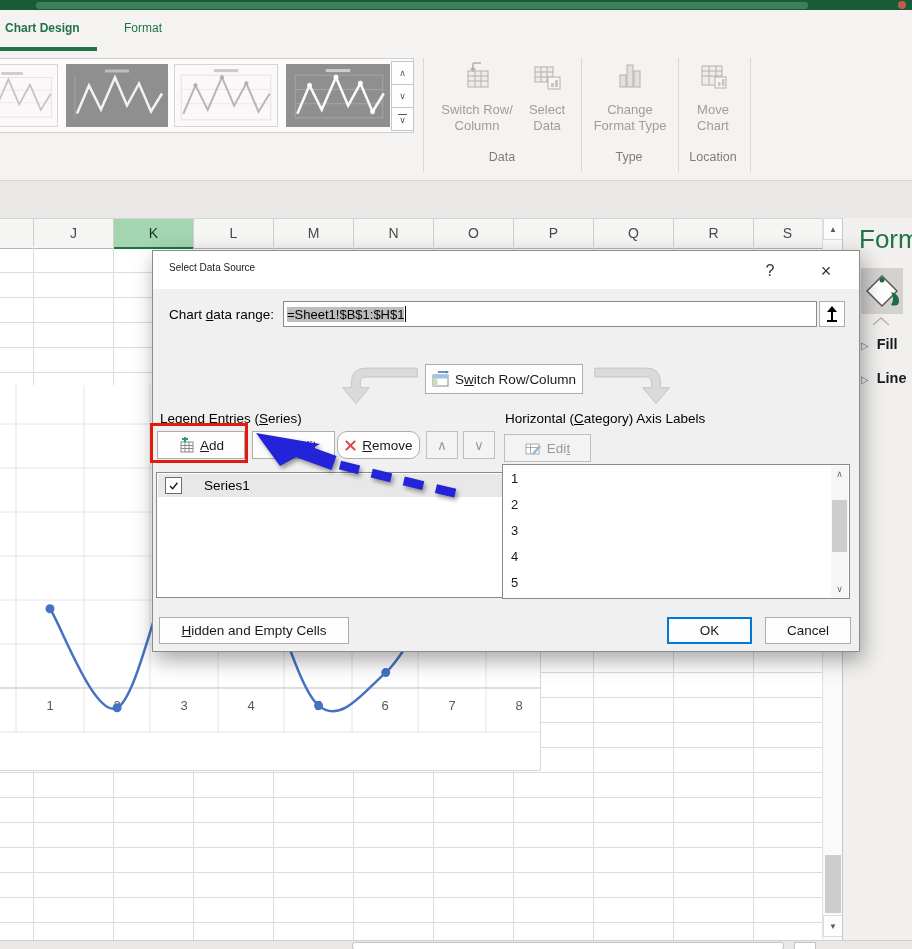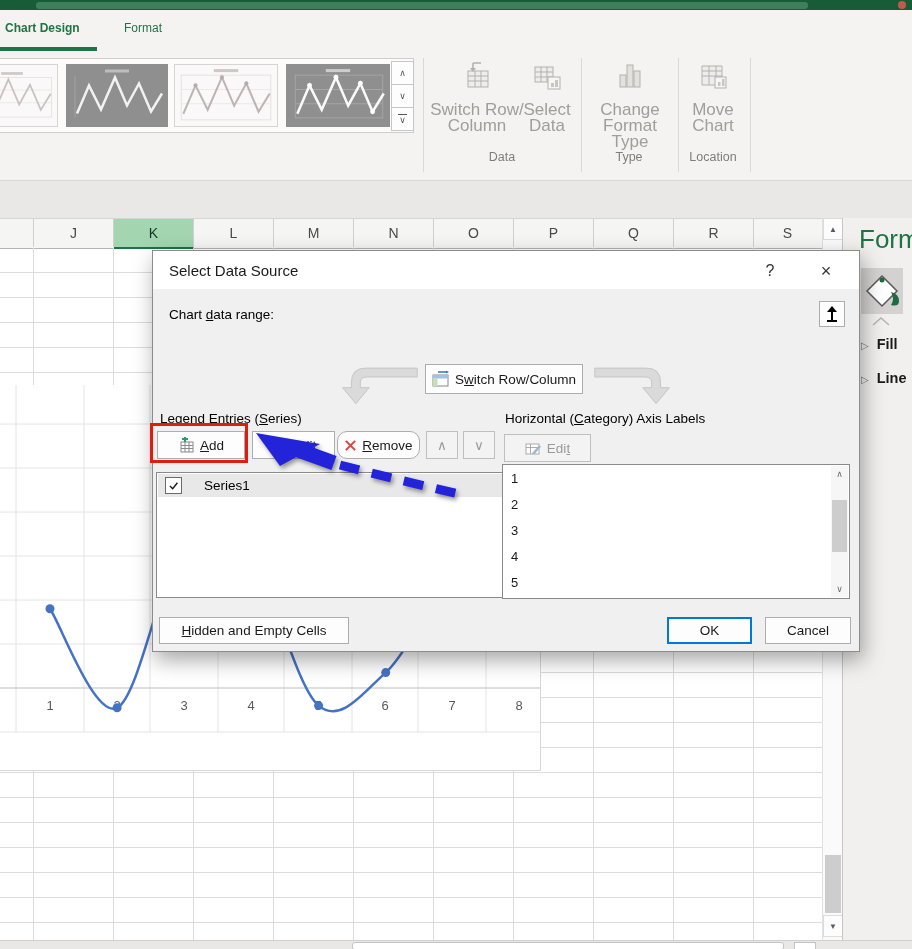--- a/index.html
+++ b/index.html
@@ -22,21 +22,21 @@
   .ribbon{left:0;top:55px;width:912px;height:125px;background:#f4f3f2;border-bottom:1px solid #d8d6d4;z-index:3;}
   .gallery{position:absolute;left:-40px;top:3px;width:452px;height:73px;background:#fcfbfa;border:1px solid #d0cecd;}
   .thumb{position:absolute;top:5px;height:61px;}
   .thumb.light{background:#faf8f8;border:1px solid #d8d4d4;}
   .thumb.dark{background:#8f8f8f;border:1px solid #8f8f8f;}
   .thumb svg{display:block;width:100%;height:100%;}
   .gal-btn{position:absolute;width:21px;height:22px;background:#fdfdfd;border:1px solid #c6c6c6;
     font-size:9px;color:#555;display:flex;align-items:center;justify-content:center;flex-direction:column;line-height:8px;}
   .gal-btn .bar{width:9px;border-top:1.5px solid #555;margin-bottom:1px;}
   .rib-sep{position:absolute;top:3px;width:1px;height:114px;background:#dbd9d7;}
-  .rib-btn{position:absolute;top:5px;text-align:center;color:#a19d99;font-size:17px;line-height:16px;}
+  .rib-btn{position:absolute;top:5px;text-align:center;color:#a19d99;font-size:13px;line-height:16px;}
   .rib-btn .ic{display:block;margin:0 auto 6px auto;}
   .rib-group-label{position:absolute;top:95px;font-size:12.5px;color:#807c78;text-align:center;}
 
   
   .strip{left:0;top:181px;width:912px;height:37px;background:#e9e8e7;border-bottom:1px solid #d5d5d5;z-index:2;}
 
   
   .sheet{left:0;top:218px;width:822px;height:722px;background:#fff;z-index:1;}
   .colheaders{position:absolute;left:0;top:0;width:822px;height:30px;background:#f5f5f4;border-bottom:1px solid #b5b5b5;}
   .colh{position:absolute;top:0;height:29px;border-right:1px solid #d0d0d0;
@@ -67,21 +67,21 @@
 
   
   .bottombar{left:0;top:940px;width:912px;height:9px;background:#e9e8e7;border-top:1px solid #d0d0d0;z-index:4;}
   .hthumb{position:absolute;left:352px;top:1px;width:430px;height:6px;background:#fff;border:1px solid #c4c4c4;border-radius:3px;}
   .hbox{position:absolute;left:794px;top:1px;width:20px;height:6px;background:#fff;border:1px solid #c4c4c4;}
 
   
   .dialog{left:152px;top:250px;width:706px;height:400px;background:#f0f0f0;border:1px solid #8c8c8c;
     box-shadow:3px 8px 20px rgba(0,0,0,.35);z-index:10;font-size:13.5px;color:#000;}
   .dlg-titlebar{position:absolute;left:0;top:0;width:100%;height:38px;background:#fff;}
-  .dlg-title{position:absolute;left:16px;top:11px;font-size:15px;color:#1a1a1a;}
+  .dlg-title{position:absolute;left:16px;top:11px;font-size:10px;color:#1a1a1a;}
   .dlg-sysbtn{position:absolute;top:7px;width:34px;height:26px;display:flex;align-items:center;
     justify-content:center;font-size:16px;color:#333;cursor:default;}
   .dlg-label{position:absolute;white-space:nowrap;}
   .dlg-input{position:absolute;left:130px;top:50px;width:534px;height:26px;background:#fff;
     border:1px solid #8a8a8a;box-sizing:border-box;display:flex;align-items:center;padding-left:3px;font-size:13px;}
   .sel-text{background:#bdbdbd;}
   .caret{display:inline-block;width:1px;height:16px;background:#000;margin-left:1px;}
   .btn{position:absolute;background:#fdfdfd;border:1px solid #adadad;box-sizing:border-box;
     display:flex;align-items:center;justify-content:center;font-size:13.5px;color:#1a1a1a;gap:5px;}
   .btn.disabled{color:#9a9a9a;background:#f3f3f3;border-color:#bfbfbf;}
@@ -330,20 +330,24 @@
   </div>
 
   <div class="abs dialog">
     <div class="dlg-titlebar">
       <div class="dlg-title">Select Data Source</div>
       <div class="dlg-sysbtn" style="left:600px;">?</div>
       <div class="dlg-sysbtn" style="left:656px;font-size:18px;">×</div>
     </div>
 
     <div class="dlg-label" style="left:16px;top:56px;">Chart <u>d</u>ata range:</div>
+    <div class="dlg-input">
+      <span class="sel-text">=Sheet1!$B$1:$H$1</span>
+        <span class="caret"></span>
+    </div>
     <div class="btn" style="left:666px;top:50px;width:26px;height:26px;">
       <svg width="14" height="16" viewBox="0 0 14 16">
         <line x1="7" y1="4" x2="7" y2="15" stroke="#000" stroke-width="2"></line>
         <polygon points="7,0 12,6 2,6" fill="#000"></polygon>
         <line x1="2" y1="15" x2="12" y2="15" stroke="#000" stroke-width="2"></line>
       </svg>
     </div>
 
     <svg class="abs" style="left:186px;top:110px;" width="80" height="48" viewBox="0 0 90 50">
       <path d="M88,6 L30,6 Q14,6 14,22 L14,28 L4,28 L19,46 L34,28 L24,28 L24,22 Q24,16 32,16 L88,16 Z" fill="#dadada" stroke="#c2c2c2"></path>

